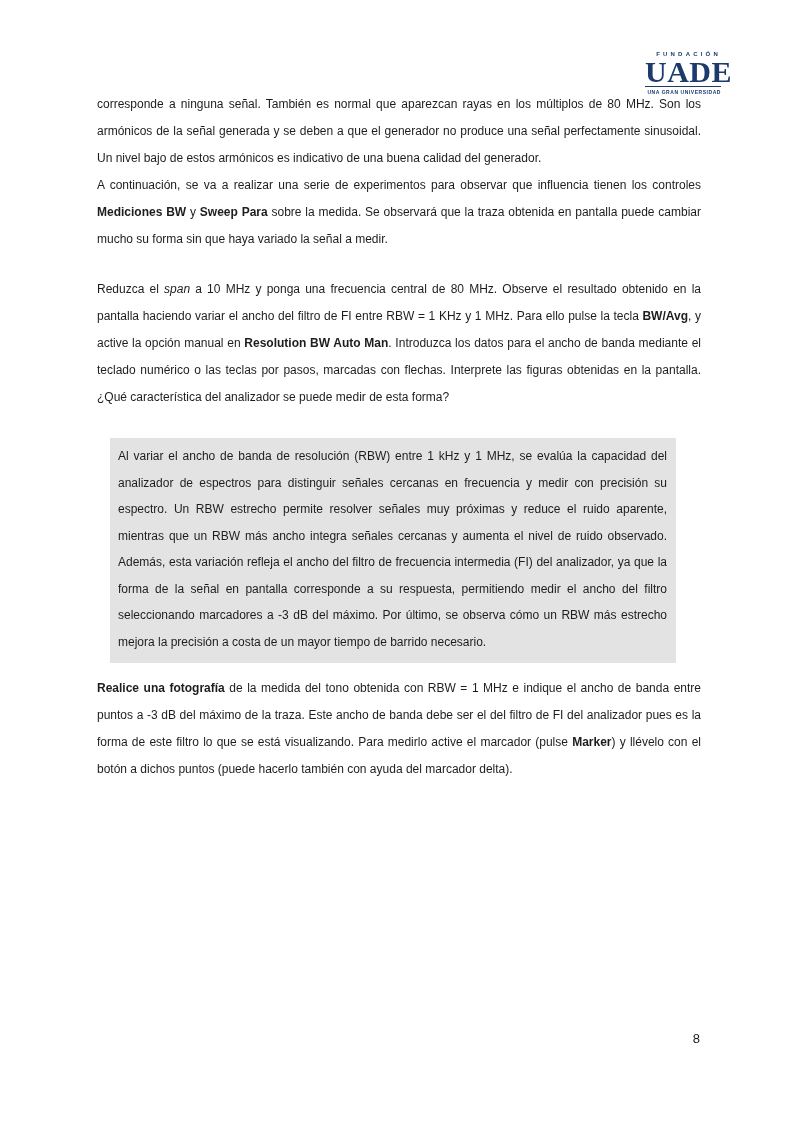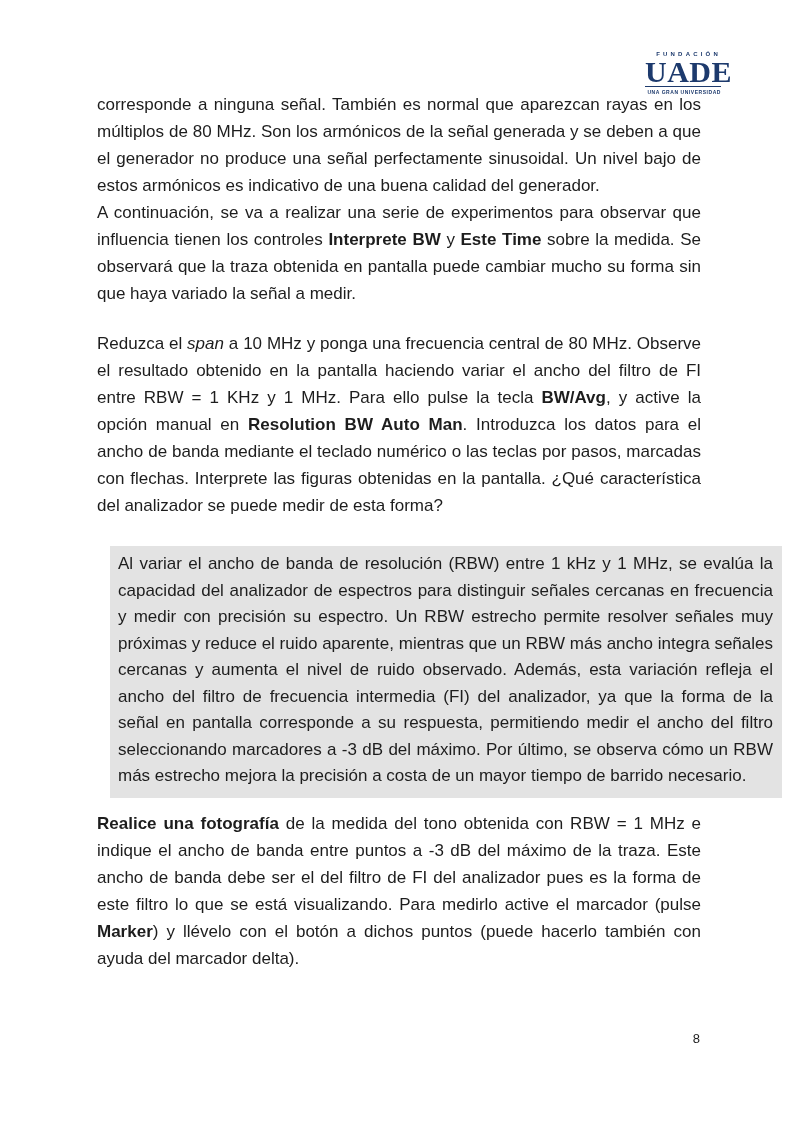--- a/index.html
+++ b/index.html
@@ -59,35 +59,35 @@
     letter-spacing: 0.55px;
     white-space: nowrap;
   }
 
   
   .content {
     position: absolute;
     left: 97px;
     top: 91px;
     width: 604px;
-    font-size: 17px;
+    font-size: 12px;
     line-height: 27px;
     color: #1d1d1d;
     text-align: justify;
   }
   .para { margin: 0; }
   .para.gap-sm { margin-top: 23px; }
   .para.gap-lg { margin-top: 12px; }
   .para b { font-weight: 700; }
   .para i { font-style: italic; }
 
   .answer-box {
     margin-top: 27px;
     margin-left: 13px;
-    width: 672px;
+    width: 566px;
     background: #e3e3e3;
     padding: 5px 9px 8px 8px;
     line-height: 26.5px;
     text-align: justify;
     color: #1d1d1d;
   }
 
   .page-number {
     position: absolute;
     left: 660px;
@@ -107,21 +107,21 @@
   <div class="logo">
     <div class="logo-top">FUNDACIÓN</div>
     <div class="logo-name">UADE</div>
     <div class="logo-tagline">UNA GRAN UNIVERSIDAD</div>
   </div>
 
   <div class="content">
 
     <p class="para">corresponde a ninguna señal. También es normal que aparezcan rayas en los múltiplos de 80 MHz. Son los armónicos de la señal generada y se deben a que el generador no produce una señal perfectamente sinusoidal. Un nivel bajo de estos armónicos es indicativo de una buena calidad del generador.</p>
 
-    <p class="para"><span>A continuación, se va a realizar una serie de experimentos para observar que influencia tienen los controles </span><b>Interprete BW</b><span> y </span><b>Este Time</b><span> sobre la medida. Se observará que la traza obtenida en pantalla puede cambiar mucho su forma sin que haya variado la señal a medir.</span></p>
+    <p class="para"><span>A continuación, se va a realizar una serie de experimentos para observar que influencia tienen los controles </span><b>Mediciones BW</b><span> y </span><b>Sweep Para</b><span> sobre la medida. Se observará que la traza obtenida en pantalla puede cambiar mucho su forma sin que haya variado la señal a medir.</span></p>
 
     <p class="para gap-sm"><span>Reduzca el </span><i>span</i><span> a 10 MHz y ponga una frecuencia central de 80 MHz. Observe el resultado obtenido en la pantalla haciendo variar el ancho del filtro de FI entre RBW = 1 KHz y 1 MHz. Para ello pulse la tecla </span><b>BW/Avg</b><span>, y active la opción manual en </span><b>Resolution BW Auto Man</b><span>. Introduzca los datos para el ancho de banda mediante el teclado numérico o las teclas por pasos, marcadas con flechas. Interprete las figuras obtenidas en la pantalla. ¿Qué característica del analizador se puede medir de esta forma?</span></p>
 
     <div class="answer-box">Al variar el ancho de banda de resolución (RBW) entre 1 kHz y 1 MHz, se evalúa la capacidad del analizador de espectros para distinguir señales cercanas en frecuencia y medir con precisión su espectro. Un RBW estrecho permite resolver señales muy próximas y reduce el ruido aparente, mientras que un RBW más ancho integra señales cercanas y aumenta el nivel de ruido observado. Además, esta variación refleja el ancho del filtro de frecuencia intermedia (FI) del analizador, ya que la forma de la señal en pantalla corresponde a su respuesta, permitiendo medir el ancho del filtro seleccionando marcadores a -3 dB del máximo. Por último, se observa cómo un RBW más estrecho mejora la precisión a costa de un mayor tiempo de barrido necesario.</div>
 
     <p class="para gap-lg"><b>Realice una fotografía</b><span> de la medida del tono obtenida con RBW = 1 MHz e indique el ancho de banda entre puntos a -3 dB del máximo de la traza. Este ancho de banda debe ser el del filtro de FI del analizador pues es la forma de este filtro lo que se está visualizando. Para medirlo active el marcador (pulse </span><b>Marker</b><span>) y llévelo con el botón a dichos puntos (puede hacerlo también con ayuda del marcador delta).</span></p>
 
   </div>
 
   <div class="page-number">8</div>

